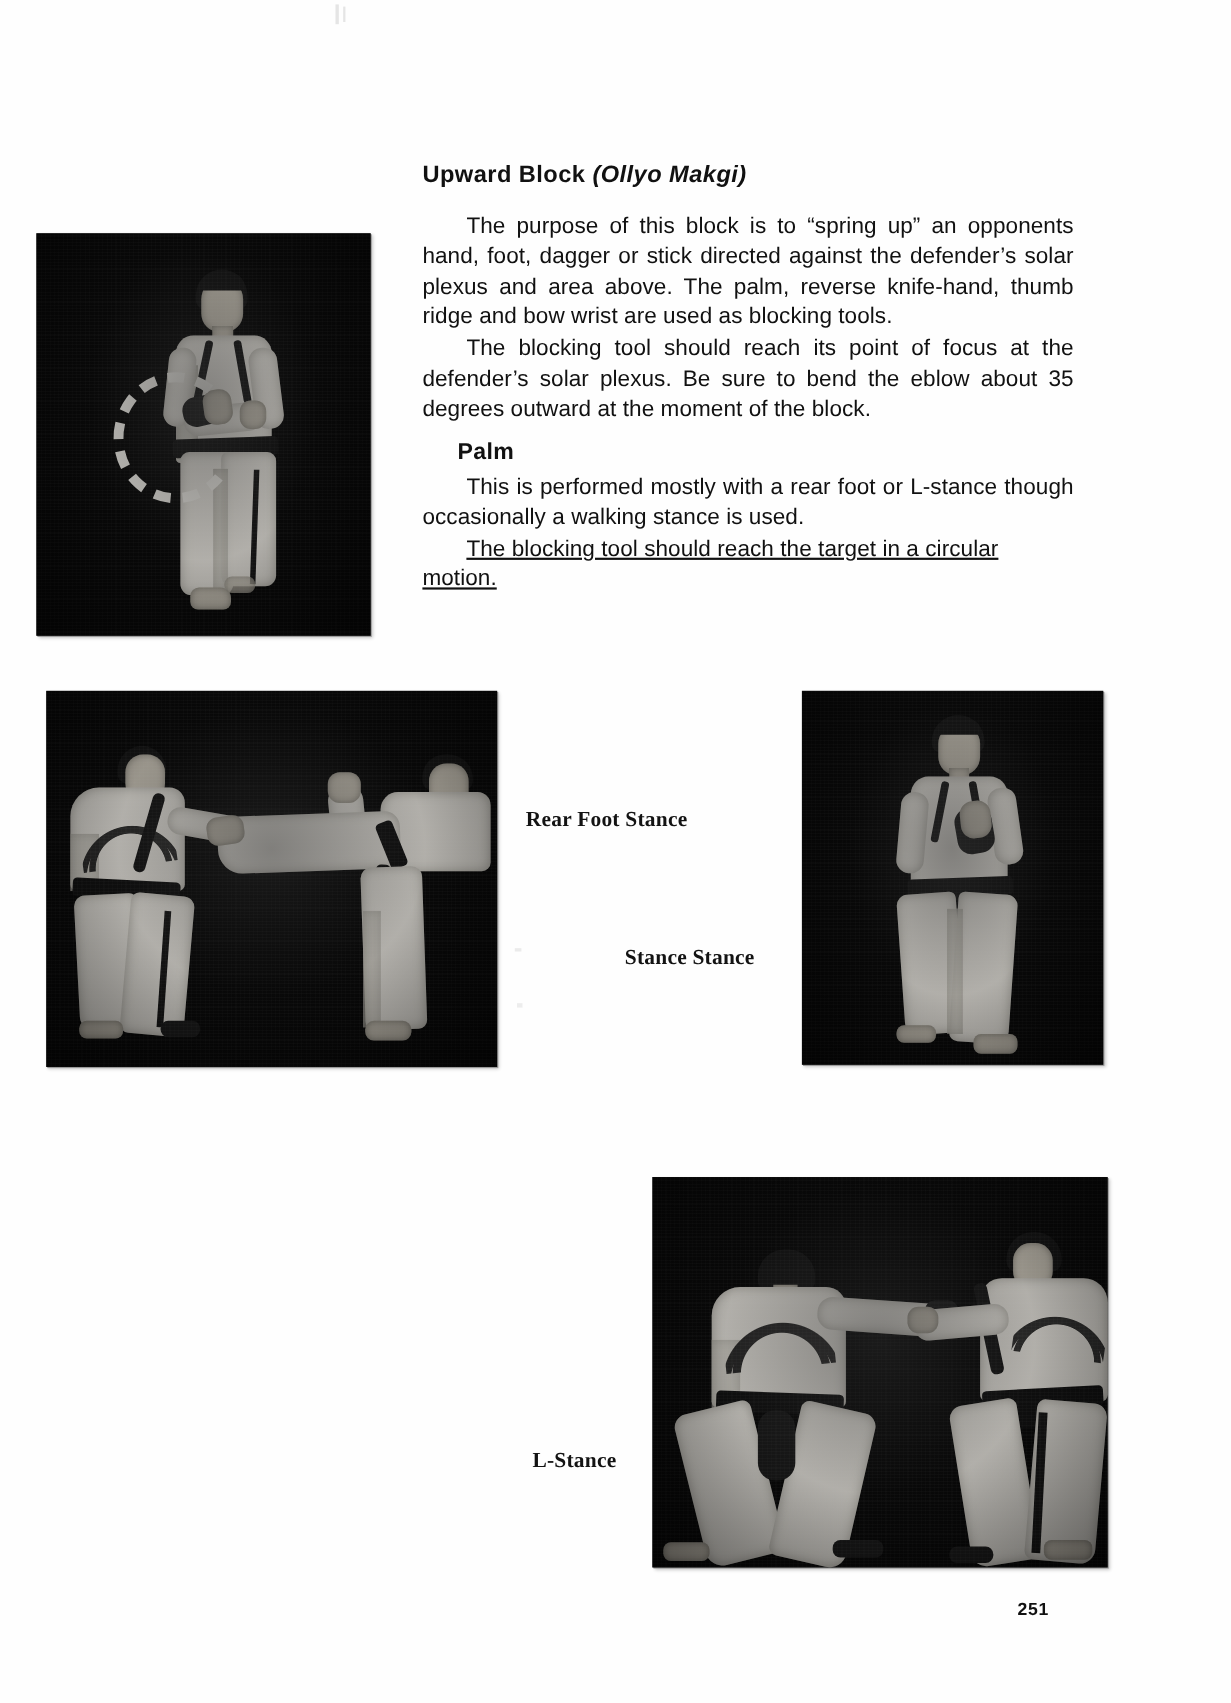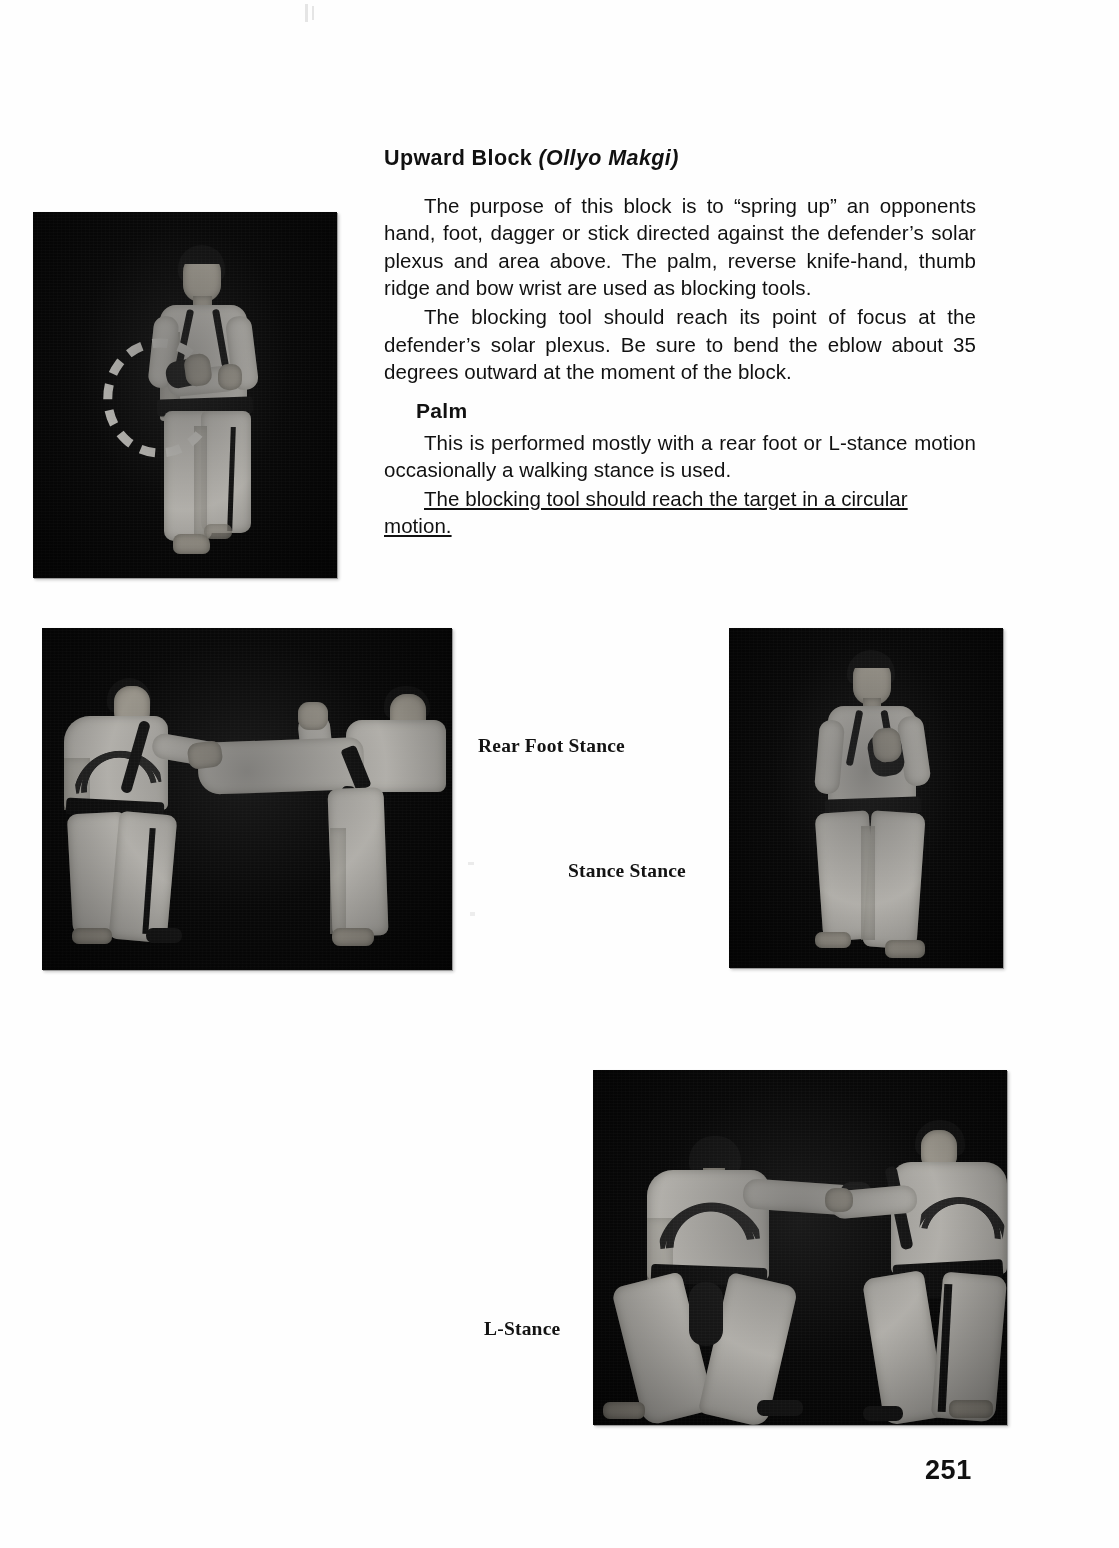--- a/index.html
+++ b/index.html
@@ -106,21 +106,21 @@
     position: absolute;
     font-family: "Liberation Serif", serif;
     font-weight: bold;
     font-size: 19.5px;
     color: #131313;
     line-height: 1.32;
     letter-spacing: .2px;
   }
   .folio {
     position: absolute;
-    font-size: 27px;
+    font-size: 16px;
     font-weight: bold;
     color: #111;
     letter-spacing: .6px;
   }
 </style>
 </head>
 <body>
 
 <div id="page">
 
@@ -292,21 +292,21 @@
   </div>
 
   <div class="col" style="left:384px;top:146px;width:592px;">
     <div class="headline">
       <span>Upward Block</span>
       <span class="kor">(Ollyo Makgi)</span>
     </div>
     <p class="body-p" style="margin-top:20px;">The purpose of this block is to “spring up” an opponents hand, foot, dagger or stick directed against the defender’s solar plexus and area above. The palm, reverse knife-hand, thumb ridge and bow wrist are used as blocking tools.</p>
     <p class="body-p">The blocking tool should reach its point of focus at the defender’s solar plexus. Be sure to bend the eblow about 35 degrees outward at the moment of the block.</p>
     <div class="subhead">Palm</div>
-    <p class="body-p" style="margin-top:6px;">This is performed mostly with a rear foot or L-stance motion occasionally a walking stance is used.</p>
+    <p class="body-p" style="margin-top:6px;">This is performed mostly with a rear foot or L-stance though occasionally a walking stance is used.</p>
     <p class="body-p last-loose">The blocking tool should reach the target in a circular motion.</p>
   </div>
 
   <div class="caption" style="left:478px;top:733px;">Rear Foot Stance</div>
 
   <div class="caption" style="left:568px;top:858px;">Stance Stance</div>
 
   <div class="caption" style="left:236px;top:1096px;width:320px;">
   </div>
 

